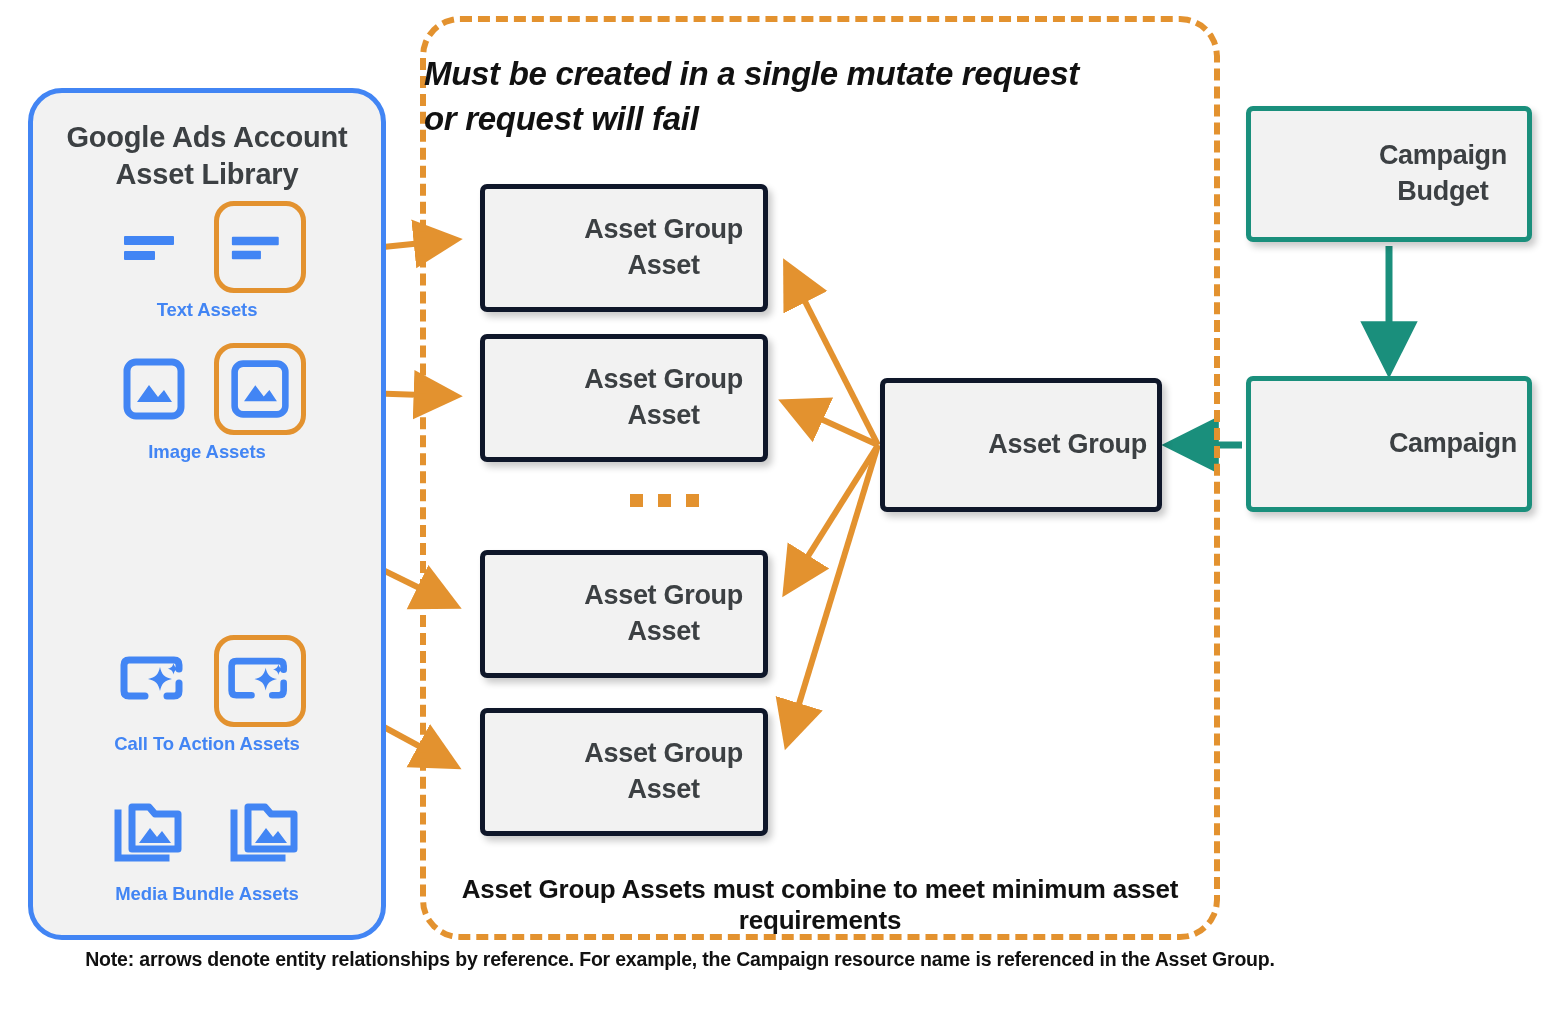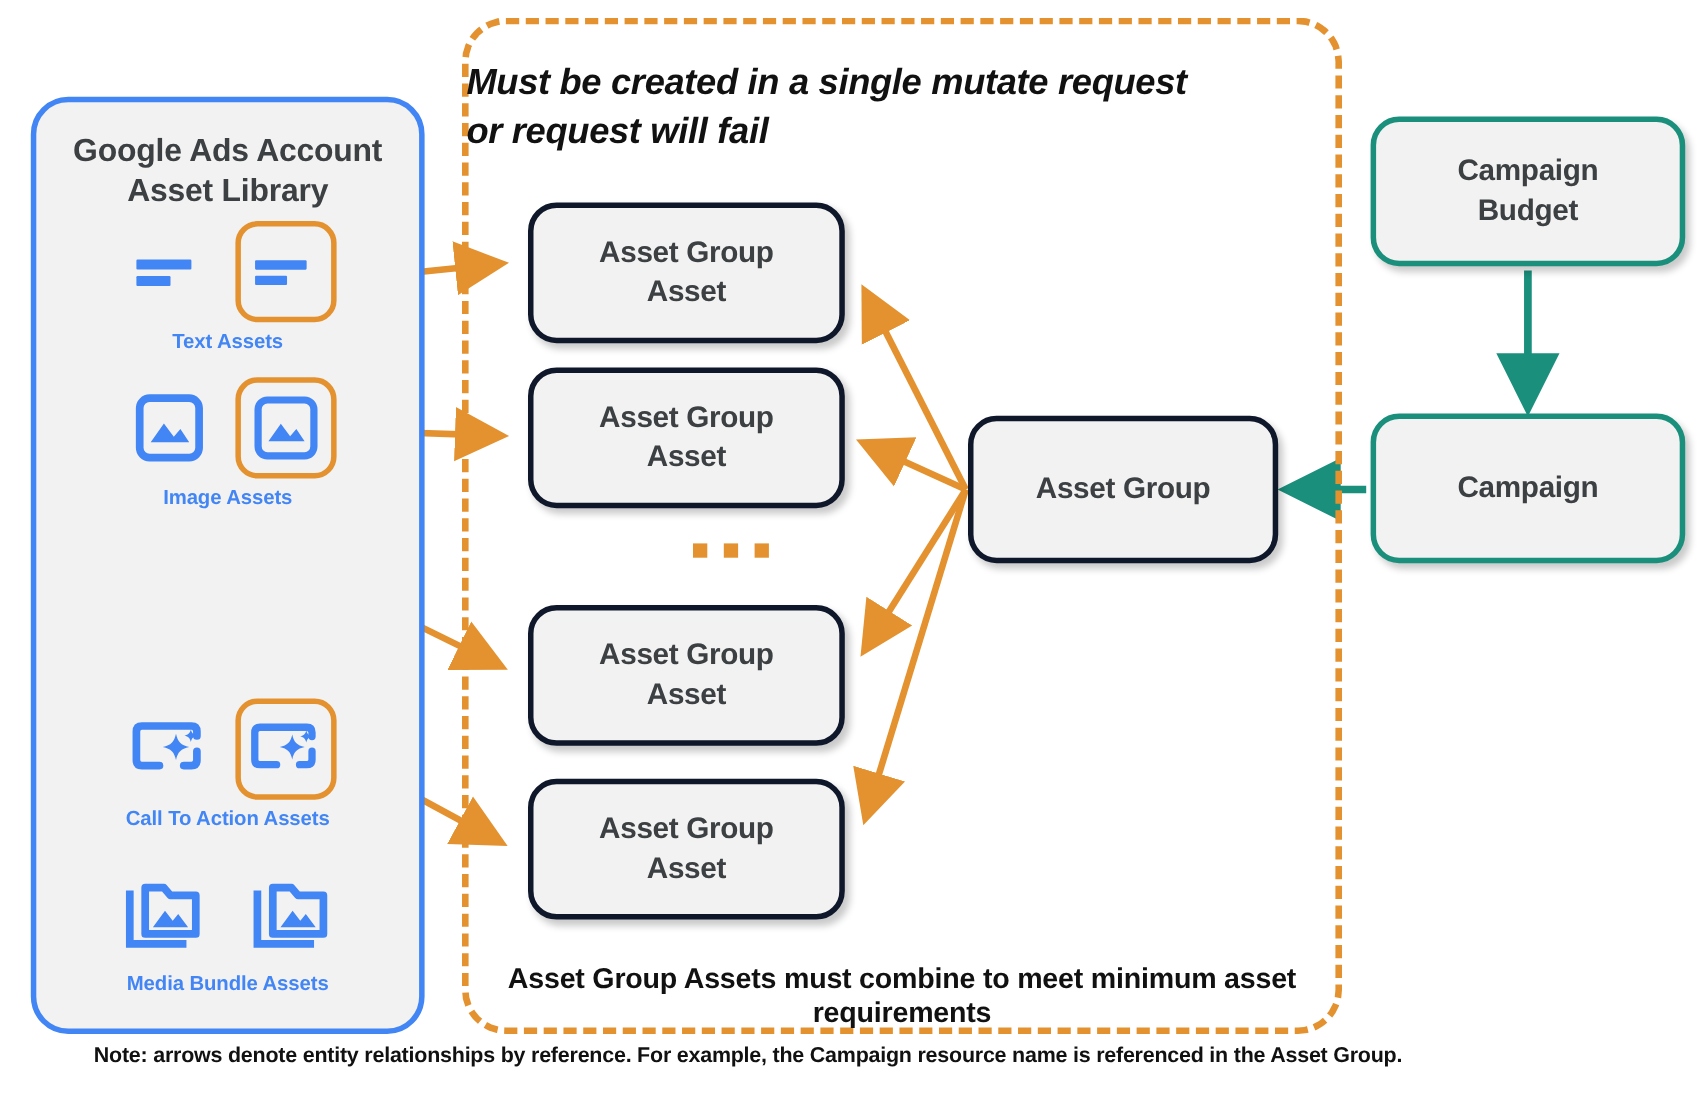--- a/index.html
+++ b/index.html
@@ -47,23 +47,23 @@
     font-size:33px;font-weight:700;font-style:italic;color:#111111;
     line-height:1.35;letter-spacing:-0.3px;
   }
   .mutate-footnote{
     position:absolute;left:424px;top:874px;width:792px;text-align:center;
     font-size:26px;font-weight:700;color:#111111;letter-spacing:-0.2px;
   }
 
   
   .node{
-    position:absolute;background:#f2f2f2;border-radius:26px;
+    position:absolute;background:#f2f2f2;border-radius:7px;
     box-sizing:border-box;display:flex;align-items:center;
-    justify-content:center;text-align:center;
+    justify-content:flex-end;text-align:center;
     box-shadow:4px 5px 7px rgba(0,0,0,0.21);
   }
   .node span{
     font-size:27px;font-weight:700;color:#3c4043;line-height:1.33;
     letter-spacing:-0.3px;padding:0 10px;
   }
   .node.orange{border:5px solid #0f172a;}
   .node.teal{border:5px solid #1a8f7c;}
 
   .aga1{left:480px;top:184px;width:288px;height:128px;}

